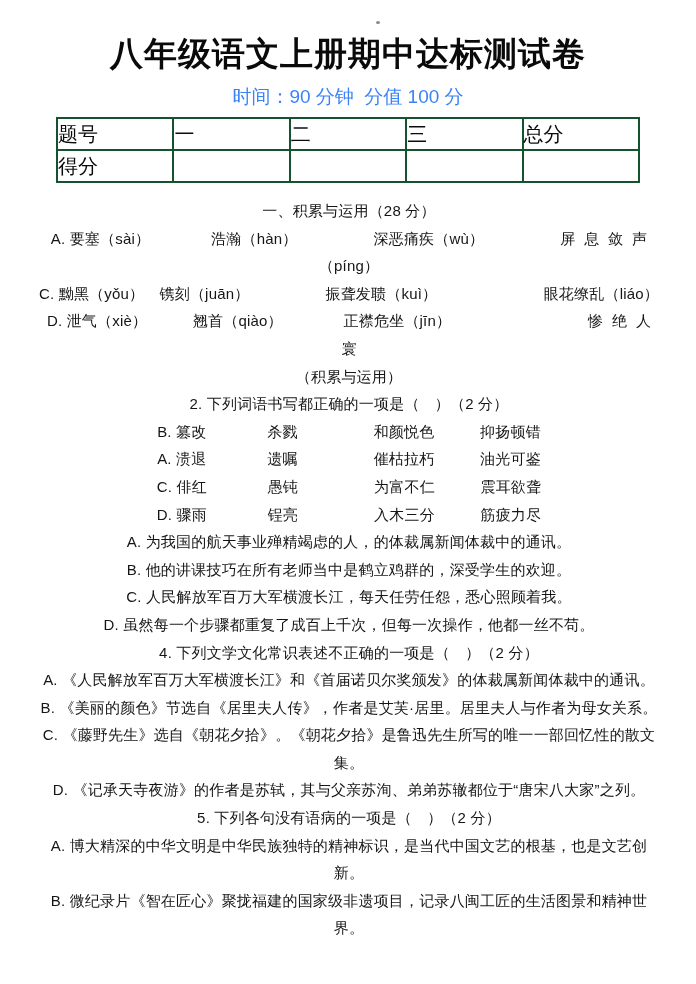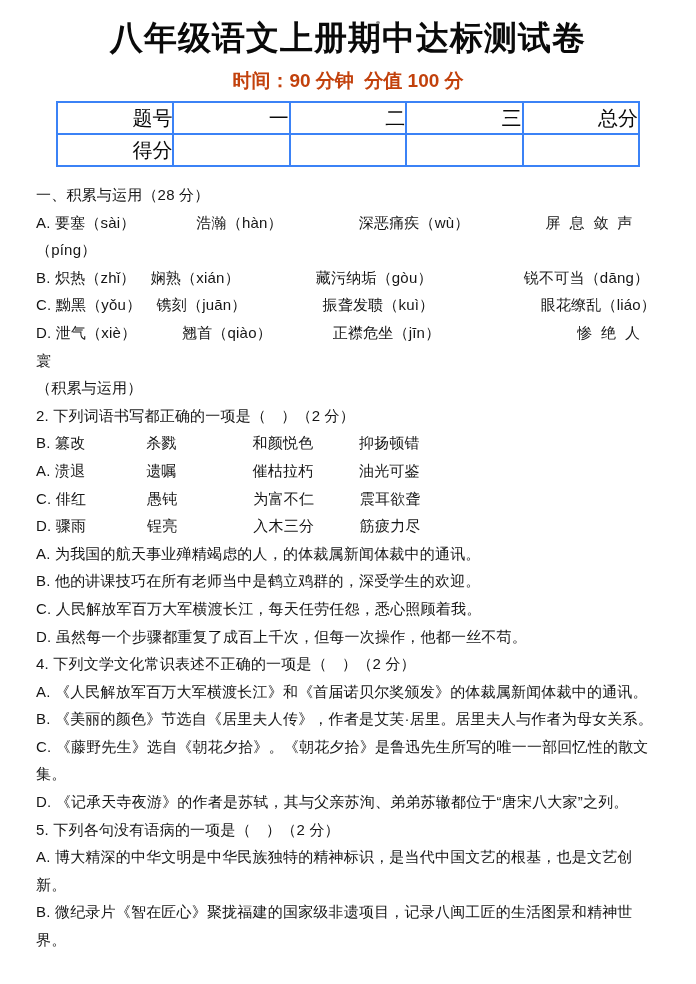--- a/index.html
+++ b/index.html
@@ -3,39 +3,40 @@
 <meta charset="utf-8">
 <style>
   html,body { margin:0; padding:0; }
   .page {
     width:696px; height:984px; background:#ffffff; position:relative;
     overflow:hidden; color:#151515;
     font-family:"Liberation Sans", sans-serif;
   }
   .title {
     text-align:center; font-size:33px; font-weight:bold;
-    margin:0; padding-top:16px; letter-spacing:1px; color:#0a0a0a;
+    margin:0; padding-top:32px; letter-spacing:1px; color:#0a0a0a;
   }
   .subtitle {
-    text-align:center; font-size:19px; font-weight:bold;
-    margin-top:7px; white-space:pre; color:#c2410c;
+    text-align:center; font-size:19px; font-weight:normal;
+    margin-top:7px; white-space:pre; color:#3b82f6;
   }
   table.score-table {
     width:584px; margin:7px auto 0 auto; border-collapse:collapse; table-layout:fixed;
   }
   table.score-table td {
-    border:2px solid #3b82f6; height:30px; text-align:right;
+    border:2px solid #14532d; height:30px; text-align:left;
     font-size:20px; font-weight:500; padding:0; color:#0a0a0a;
   }
   .body-text {
     padding:0 34px 0 36px; margin-top:14px; font-size:15px; font-weight:500;
   }
   .line {
     white-space:pre-wrap; line-height:27.6px; min-height:27.6px;
     letter-spacing:0.2px;
+    text-align:center;
   }
   .speck {
     position:absolute; left:376px; top:21px; width:4px; height:3px;
     background:#8a8a8a; border-radius:50%;
   }
 </style>
 </head>
 <body>
 
 <div class="page">
@@ -60,21 +61,20 @@
         <td></td>
         <td></td>
       </tr>
     </tbody>
   </table>
 
   <div class="body-text" id="lines">
       <div class="line">一、积累与运用（28 分）</div>
       <div class="line">A. 要塞（sài）　　　　浩瀚（hàn）　　　　　深恶痛疾（wù）　　　　　屏  息  敛  声</div>
       <div class="line">（píng）</div>
-      <div class="line">B. 炽热（zhǐ）　娴熟（xián）　　　　　藏污纳垢（gòu）　　　　　　锐不可当（dāng）</div>
       <div class="line">C. 黝黑（yǒu）　镌刻（juān）　　　　　振聋发聩（kuì）　　　　　　　眼花缭乱（liáo）</div>
       <div class="line">D. 泄气（xiè）　　　翘首（qiào）　　　　正襟危坐（jīn）　　　　　　　　　惨  绝  人  寰</div>
       <div class="line">（积累与运用）</div>
       <div class="line">2. 下列词语书写都正确的一项是（　）（2 分）</div>
       <div class="line">B. 篡改　　　　杀戮　　　　　和颜悦色　　　抑扬顿错</div>
       <div class="line">A. 溃退　　　　遗嘱　　　　　催枯拉朽　　　油光可鉴</div>
       <div class="line">C. 俳红　　　　愚钝　　　　　为富不仁　　　震耳欲聋</div>
       <div class="line">D. 骤雨　　　　锃亮　　　　　入木三分　　　筋疲力尽</div>
       <div class="line">A. 为我国的航天事业殚精竭虑的人，的体裁属新闻体裁中的通讯。</div>
       <div class="line">B. 他的讲课技巧在所有老师当中是鹤立鸡群的，深受学生的欢迎。</div>

